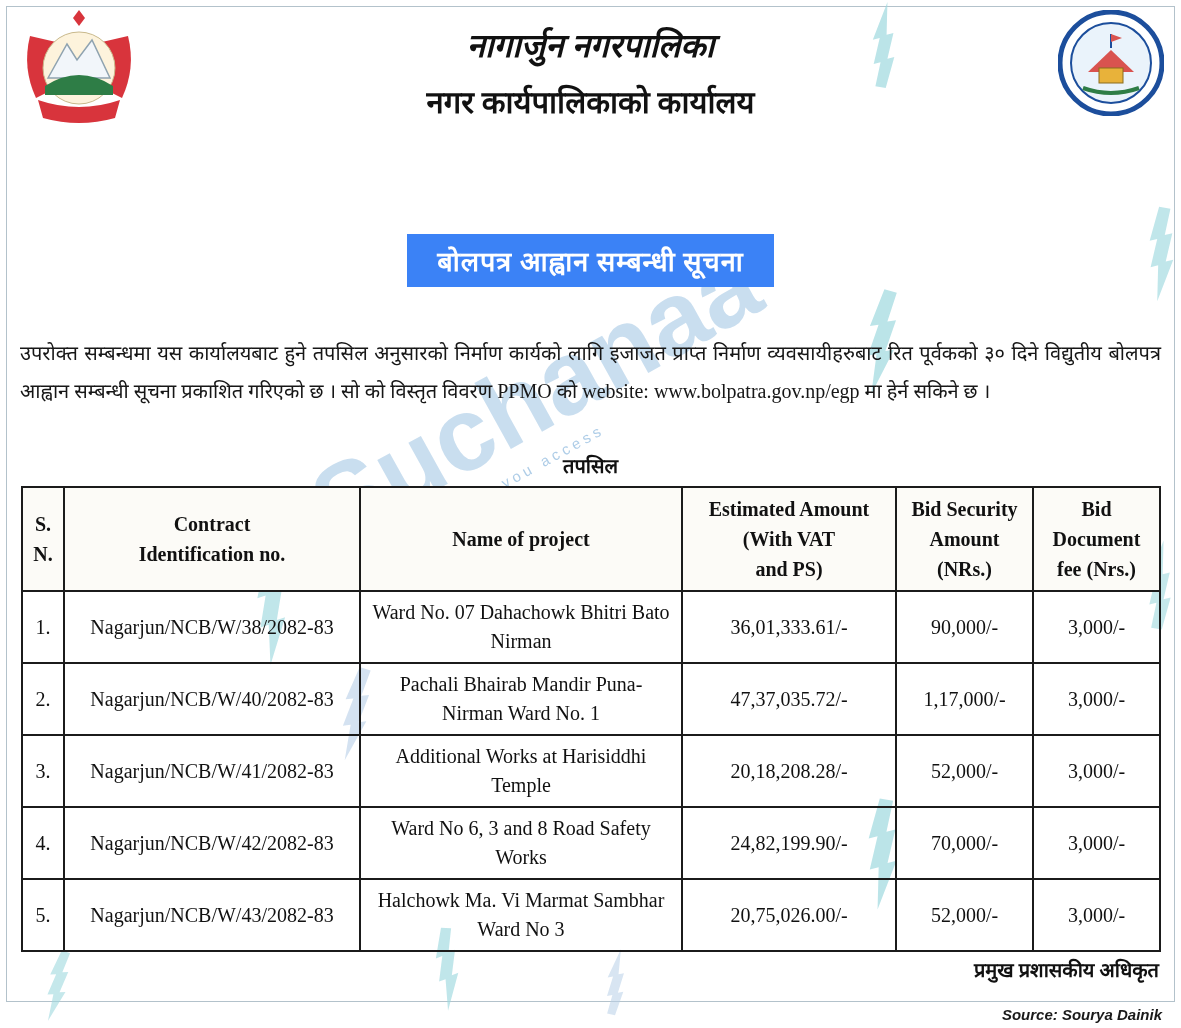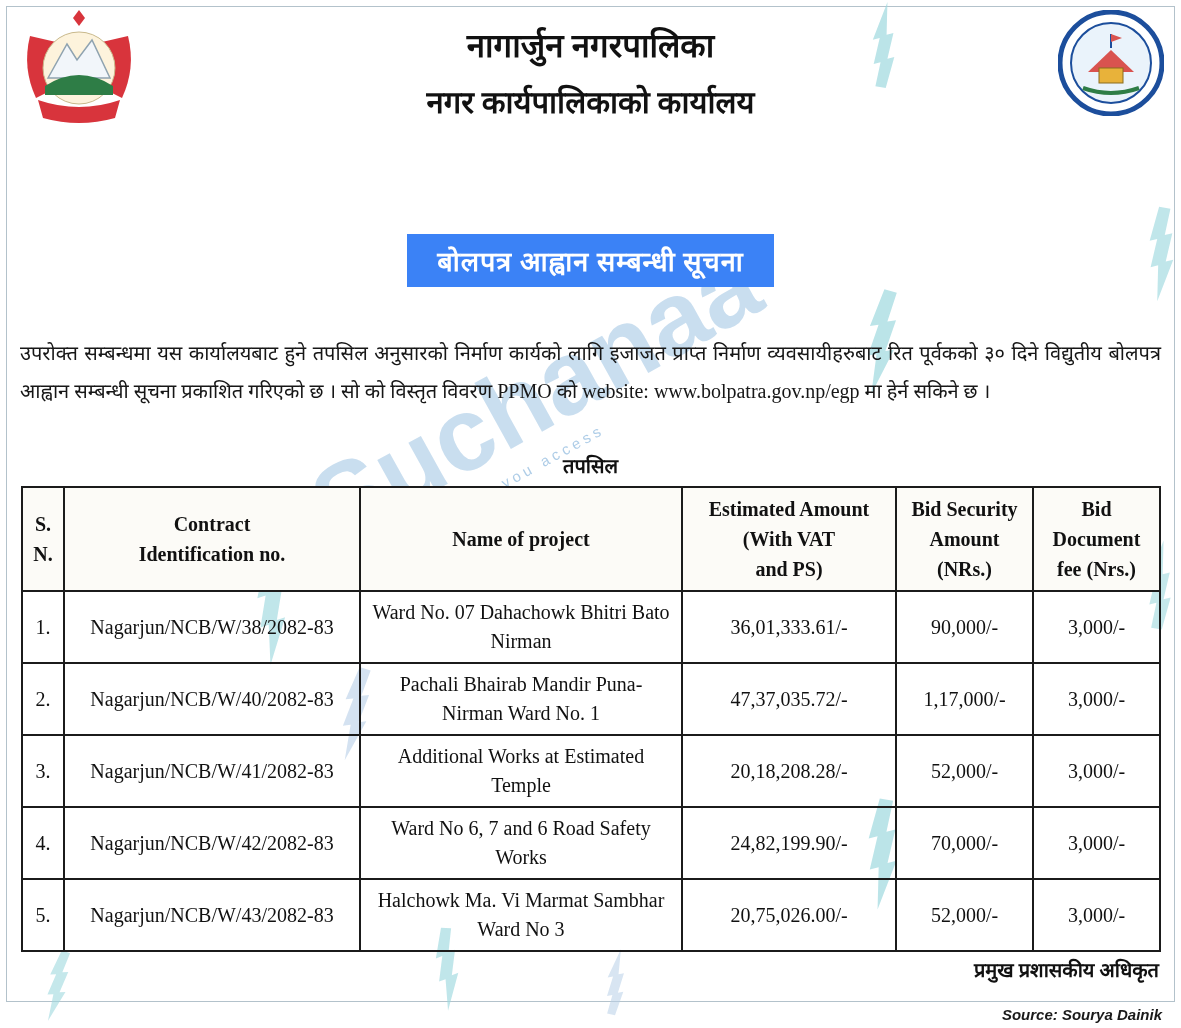--- a/index.html
+++ b/index.html
@@ -18,21 +18,21 @@
 
   .wm { position:absolute; left:295px; top:468px; transform:rotate(-29deg); transform-origin:left top; }
   .wm-brand { font-family:"Liberation Sans", sans-serif; font-weight:bold; font-size:104px; color:#73a9d6; opacity:.38; line-height:1; }
   .wm-tag { font-family:"Liberation Sans", sans-serif; font-size:15px; letter-spacing:4px; color:#6ca4d4; opacity:.55; margin-top:2px; margin-left:6px; }
 
   .emblem { position:absolute; left:18px; top:8px; width:122px; height:120px; }
   .seal   { position:absolute; left:1058px; top:10px; width:106px; height:106px; }
   .emblem svg, .seal svg { width:100%; height:100%; display:block; }
 
   .h-center { position:absolute; left:0; width:100%; text-align:center; font-weight:bold; }
-  .h-title  { top:22px;  font-size:33px; }
+  .h-title  { top:22px;  font-size:33px;font-style:italic; }
   .h-office { top:80px;  font-size:31px; }
   .h-addr1  { top:141px; font-size:24px; }
   .h-addr2  { top:187px; font-size:22px; }
 
   .banner-wrap { position:absolute; top:234px; left:0; width:100%; display:flex; justify-content:center; }
   .banner { background:#3b82f6; color:#ffffff; font-size:27px; font-weight:bold; padding:8px 30px; letter-spacing:1px; }
 
   .pub-date { position:absolute; top:303px; left:0; width:100%; text-align:center; font-size:20px; font-weight:bold; }
 
   .body-par { position:absolute; top:334px; left:20px; width:1141px; font-size:20px; line-height:38px; text-align:justify; color:#161616; }
@@ -191,29 +191,29 @@
           <td>2.</td>
           <td class="c-id">Nagarjun/NCB/W/40/2082-83</td>
           <td>Pachali Bhairab Mandir Puna-Nirman Ward No. 1</td>
           <td>47,37,035.72/-</td>
           <td>1,17,000/-</td>
           <td>3,000/-</td>
         </tr>
         <tr>
           <td>3.</td>
           <td class="c-id">Nagarjun/NCB/W/41/2082-83</td>
-          <td>Additional Works at Estimated Temple</td>
+          <td>Additional Works at Harisiddhi Temple</td>
           <td>20,18,208.28/-</td>
           <td>52,000/-</td>
           <td>3,000/-</td>
         </tr>
         <tr>
           <td>4.</td>
           <td class="c-id">Nagarjun/NCB/W/42/2082-83</td>
-          <td>Ward No 6, 7 and 6 Road Safety Works</td>
+          <td>Ward No 6, 3 and 8 Road Safety Works</td>
           <td>24,82,199.90/-</td>
           <td>70,000/-</td>
           <td>3,000/-</td>
         </tr>
         <tr>
           <td>5.</td>
           <td class="c-id">Nagarjun/NCB/W/43/2082-83</td>
           <td>Halchowk Ma. Vi Marmat Sambhar Ward No 3</td>
           <td>20,75,026.00/-</td>
           <td>52,000/-</td>

